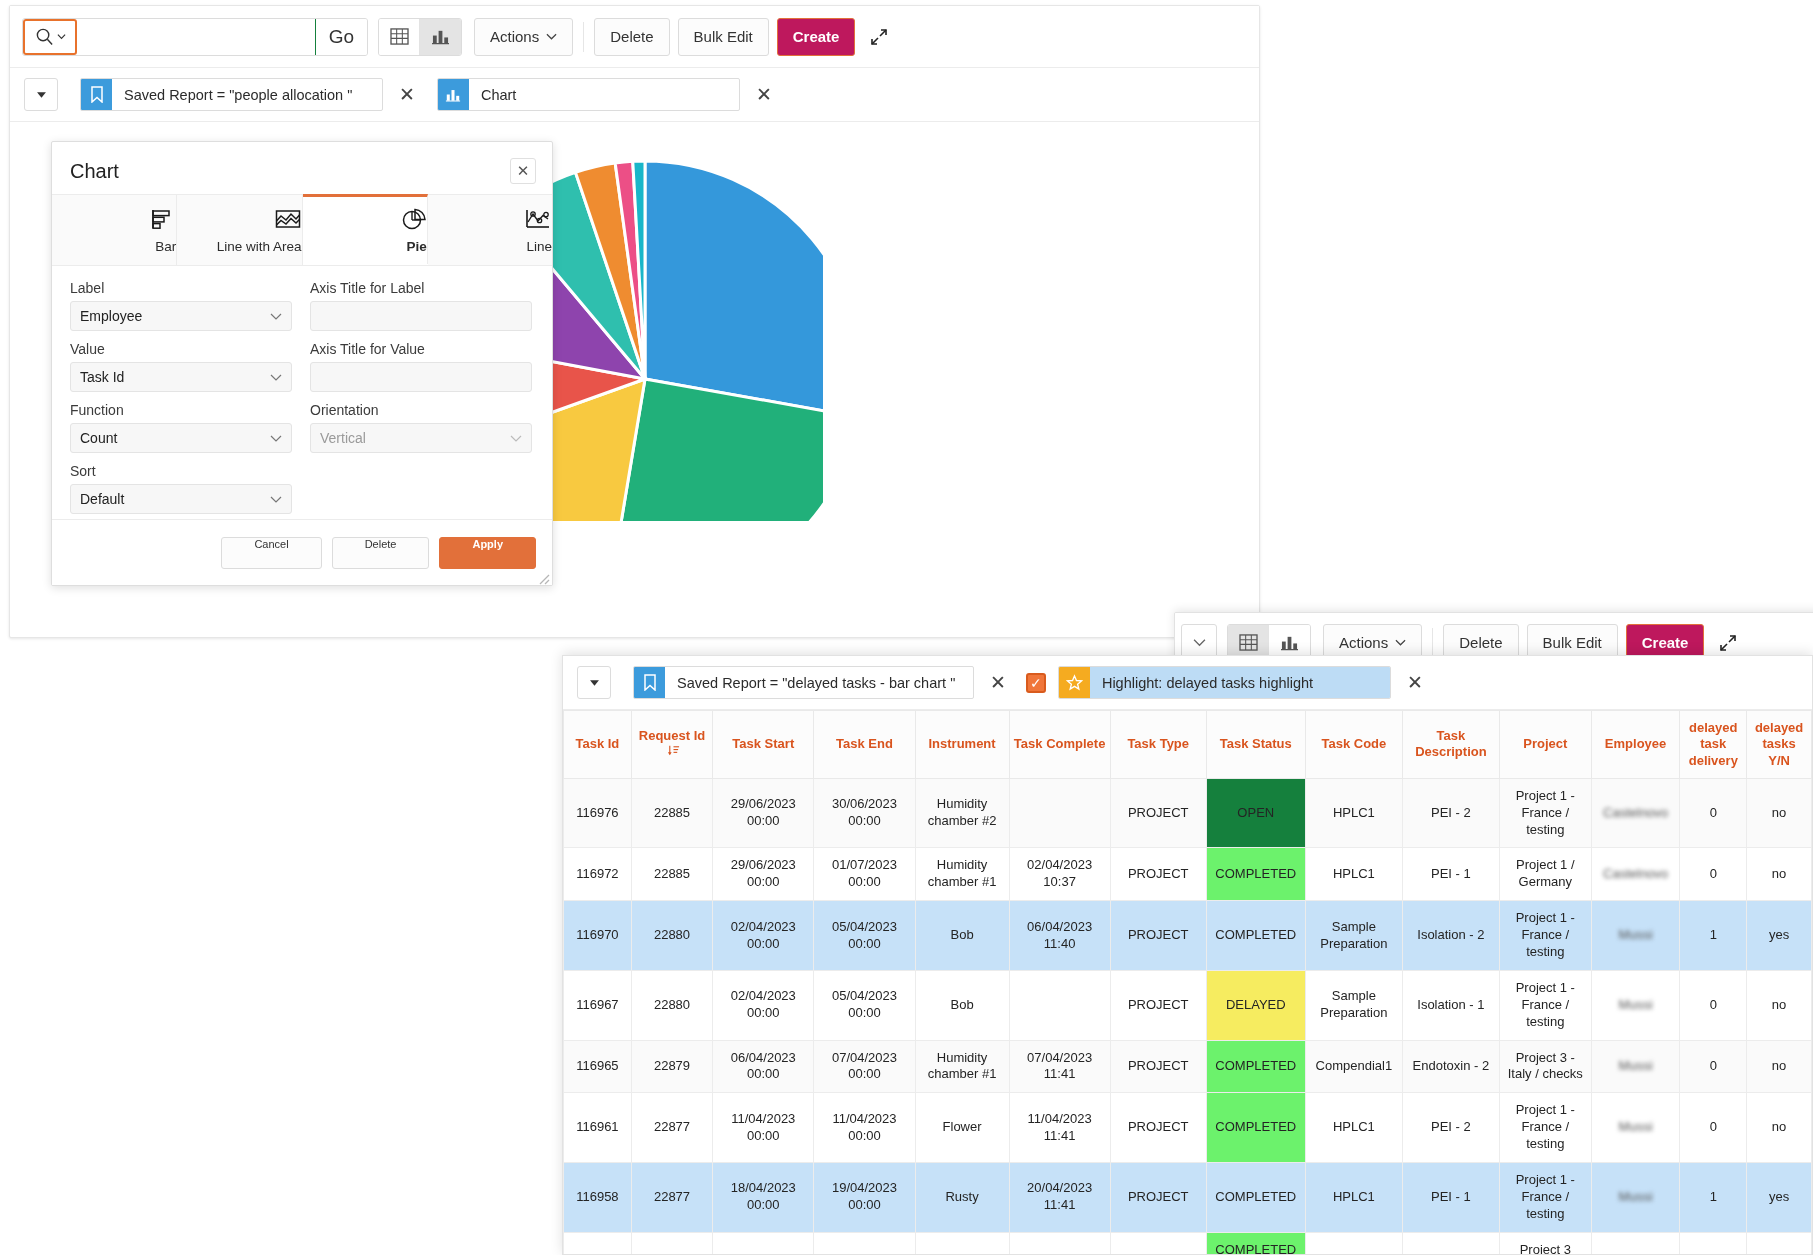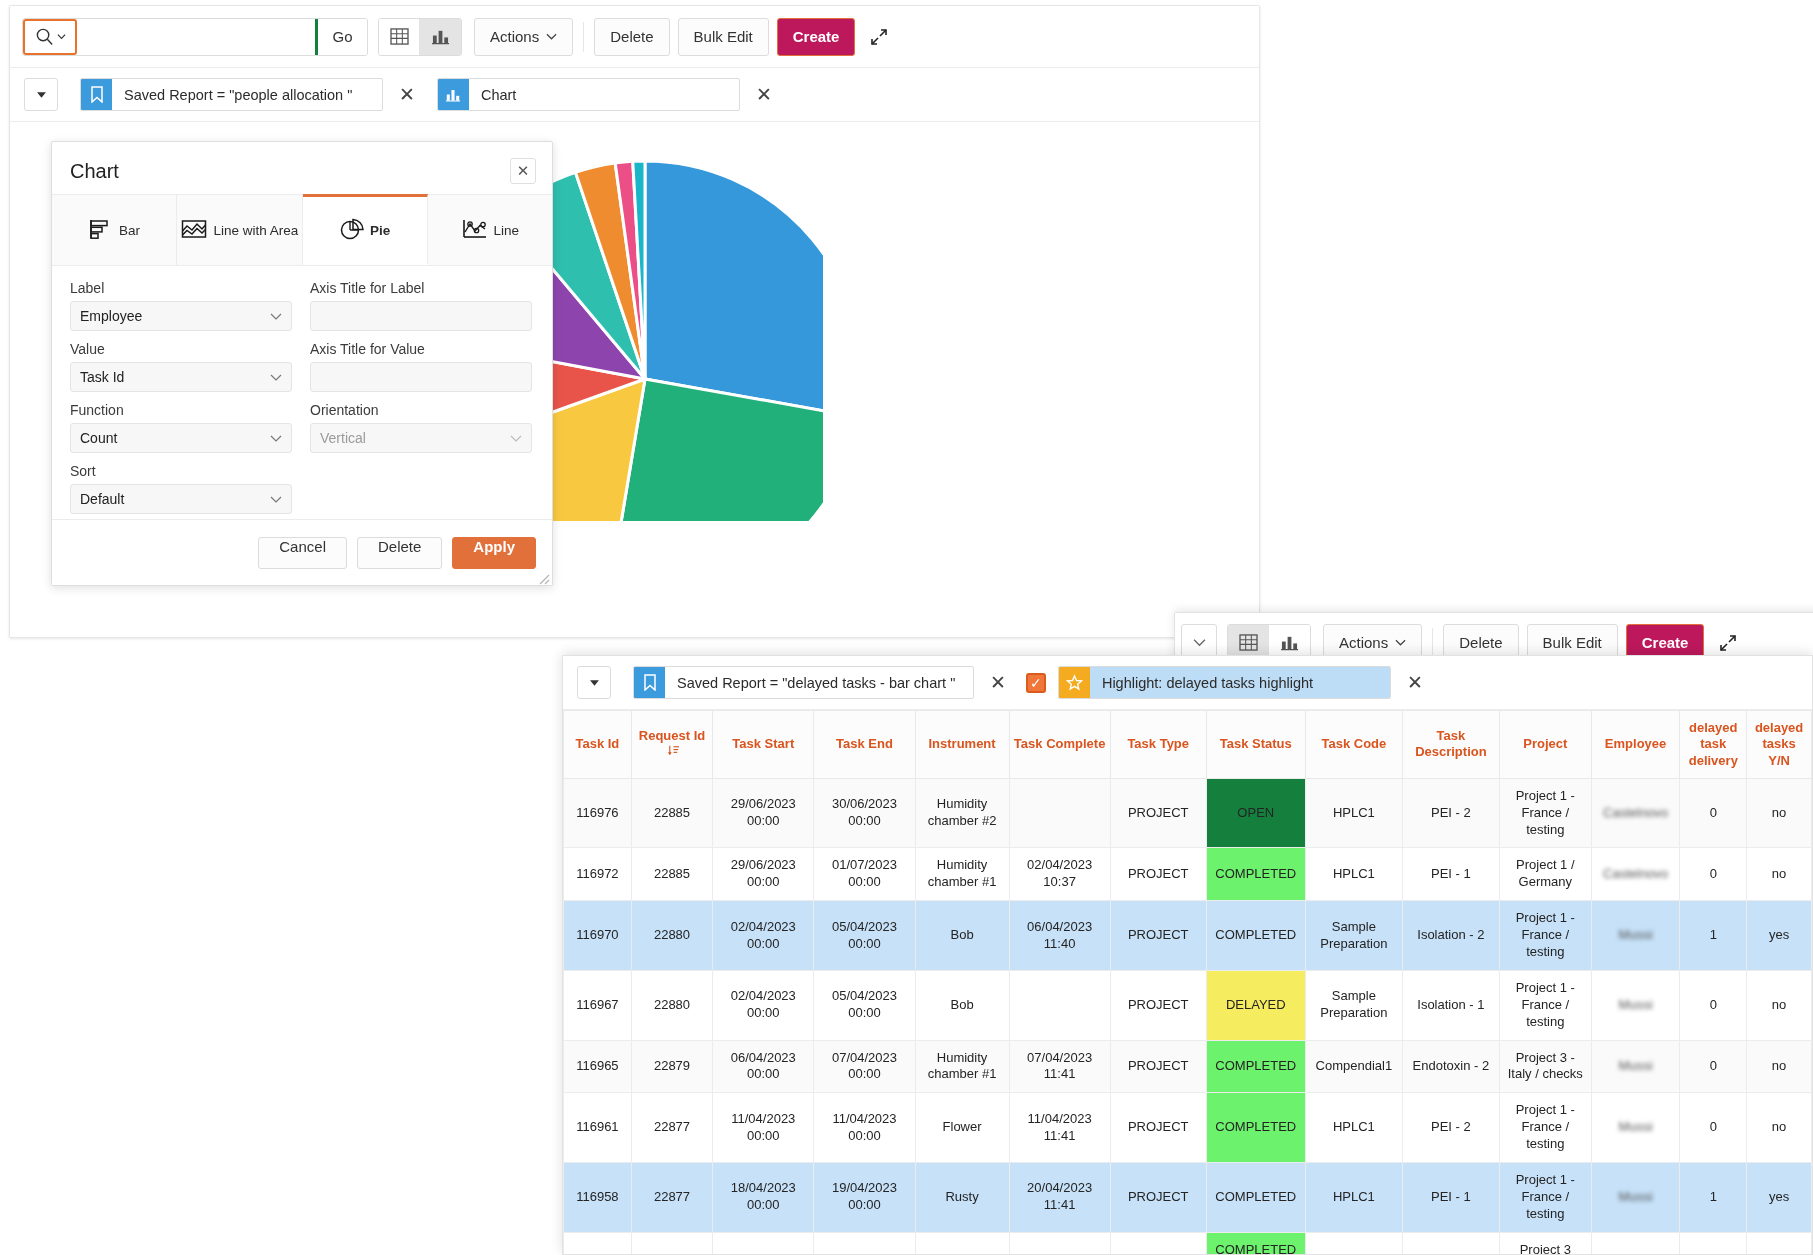--- a/index.html
+++ b/index.html
@@ -34,21 +34,21 @@
     display: flex; align-items: center; justify-content: center;
     width: 54px; border: 2px solid #e8722c; border-radius: 3px;
     background: #fff; cursor: pointer; gap: 3px;
   }
   .search-input {
     width: 238px; border: none; outline: none; padding: 0 10px;
     font-size: 15px; font-family: "Liberation Sans", sans-serif; background:#fff;
   }
   .go-btn {
     width: 52px; display:flex; align-items:center; justify-content:center;
-    border-left: 3px solid #15803d; background:#fff; font-size: 15px; color:#333; cursor:pointer;
+    border-left: 1px solid #15803d; background:#fff; font-size: 19px; color:#333; cursor:pointer;
   }
   .select-box {
     margin-left: 10px; height: 38px; width: 425px;
     border: 1px solid #dcdcdc; border-radius: 3px; background: #fff;
     display: flex; align-items: center; padding: 0 12px; font-size: 15px; color: #333;
     justify-content: space-between; cursor: pointer;
   }
   .icon-group {
     margin-left: 10px; height: 38px; display: flex;
     border: 1px solid #dcdcdc; border-radius: 3px; overflow: hidden;
@@ -111,22 +111,22 @@
     padding: 16px 16px 10px 18px;
   }
   .dlg-title { font-size: 20px; color: #222; font-weight: normal; }
   .dlg-x {
     width: 26px; height: 26px; border: 1px solid #e0e0e0; border-radius: 3px;
     display:flex; align-items:center; justify-content:center; font-size: 15px;
     color:#555; background:#fff; cursor:pointer;
   }
   .tabs { display: flex; border-top: 1px solid #ececec; border-bottom: 1px solid #ececec; }
   .tab {
-    flex: 1; height: 70px; display: flex; flex-direction: row;
-    align-items: center; justify-content: center; gap: 5px;
+    flex: 1; height: 70px; display: flex; flex-direction: column;
+    align-items: flex-end; justify-content: center; gap: 5px;
     background: #fafafa; border-right: 1px solid #ececec; cursor: pointer;
     font-size: 13.5px; color: #2c2c2c;
   }
   .tab:last-child { border-right: none; }
   .tab.active { background: #fff; border-top: 3px solid #e2703a; margin-top: -1px; font-weight: bold; }
   .dlg-body { padding: 14px 18px 0 18px; }
   .frow { display: flex; gap: 18px; margin-bottom: 10px; }
   .fcol { width: 222px; }
   .flabel { font-size: 14px; color: #3b3b3b; margin-bottom: 5px; display:block; }
   .fctl {
@@ -135,22 +135,22 @@
     padding: 0 9px; font-size: 14px; color: #222; cursor: pointer;
   }
   .fctl.plain { cursor: text; }
   .fctl.placeholder { color: #9a9a9a; gap: 38px; }
   .dlg-foot {
     position: absolute; left: 0; right: 0; bottom: 0; height: 66px;
     border-top: 1px solid #ececec; display: flex; align-items: center;
     justify-content: flex-end; gap: 10px; padding-right: 16px; background: #fff;
   }
   .dbtn {
-    height: 32px; padding: 0 20px; border: 1px solid #dcdcdc; border-radius: 3px;
-    background: #fcfcfc; font-size: 15px; color: #333; cursor: pointer; text-align: right;
+    height: 32px; padding: 0 32px; border: 1px solid #dcdcdc; border-radius: 3px;
+    background: #fcfcfc; font-size: 11px; color: #333; cursor: pointer; text-align: right;
   }
   .dbtn.primary { background: #e2703a; border-color: #e2703a; color: #fff; font-weight: bold; }
   .resize-corner {
     position: absolute; right: 2px; bottom: 2px; width: 12px; height: 12px;
   }
 
   
   .panel2 {
     position: absolute; left: 1174px; top: 612px; width: 700px; height: 643px;
     background: #ffffff; border: 1px solid #e2e2e2; border-radius: 2px;

